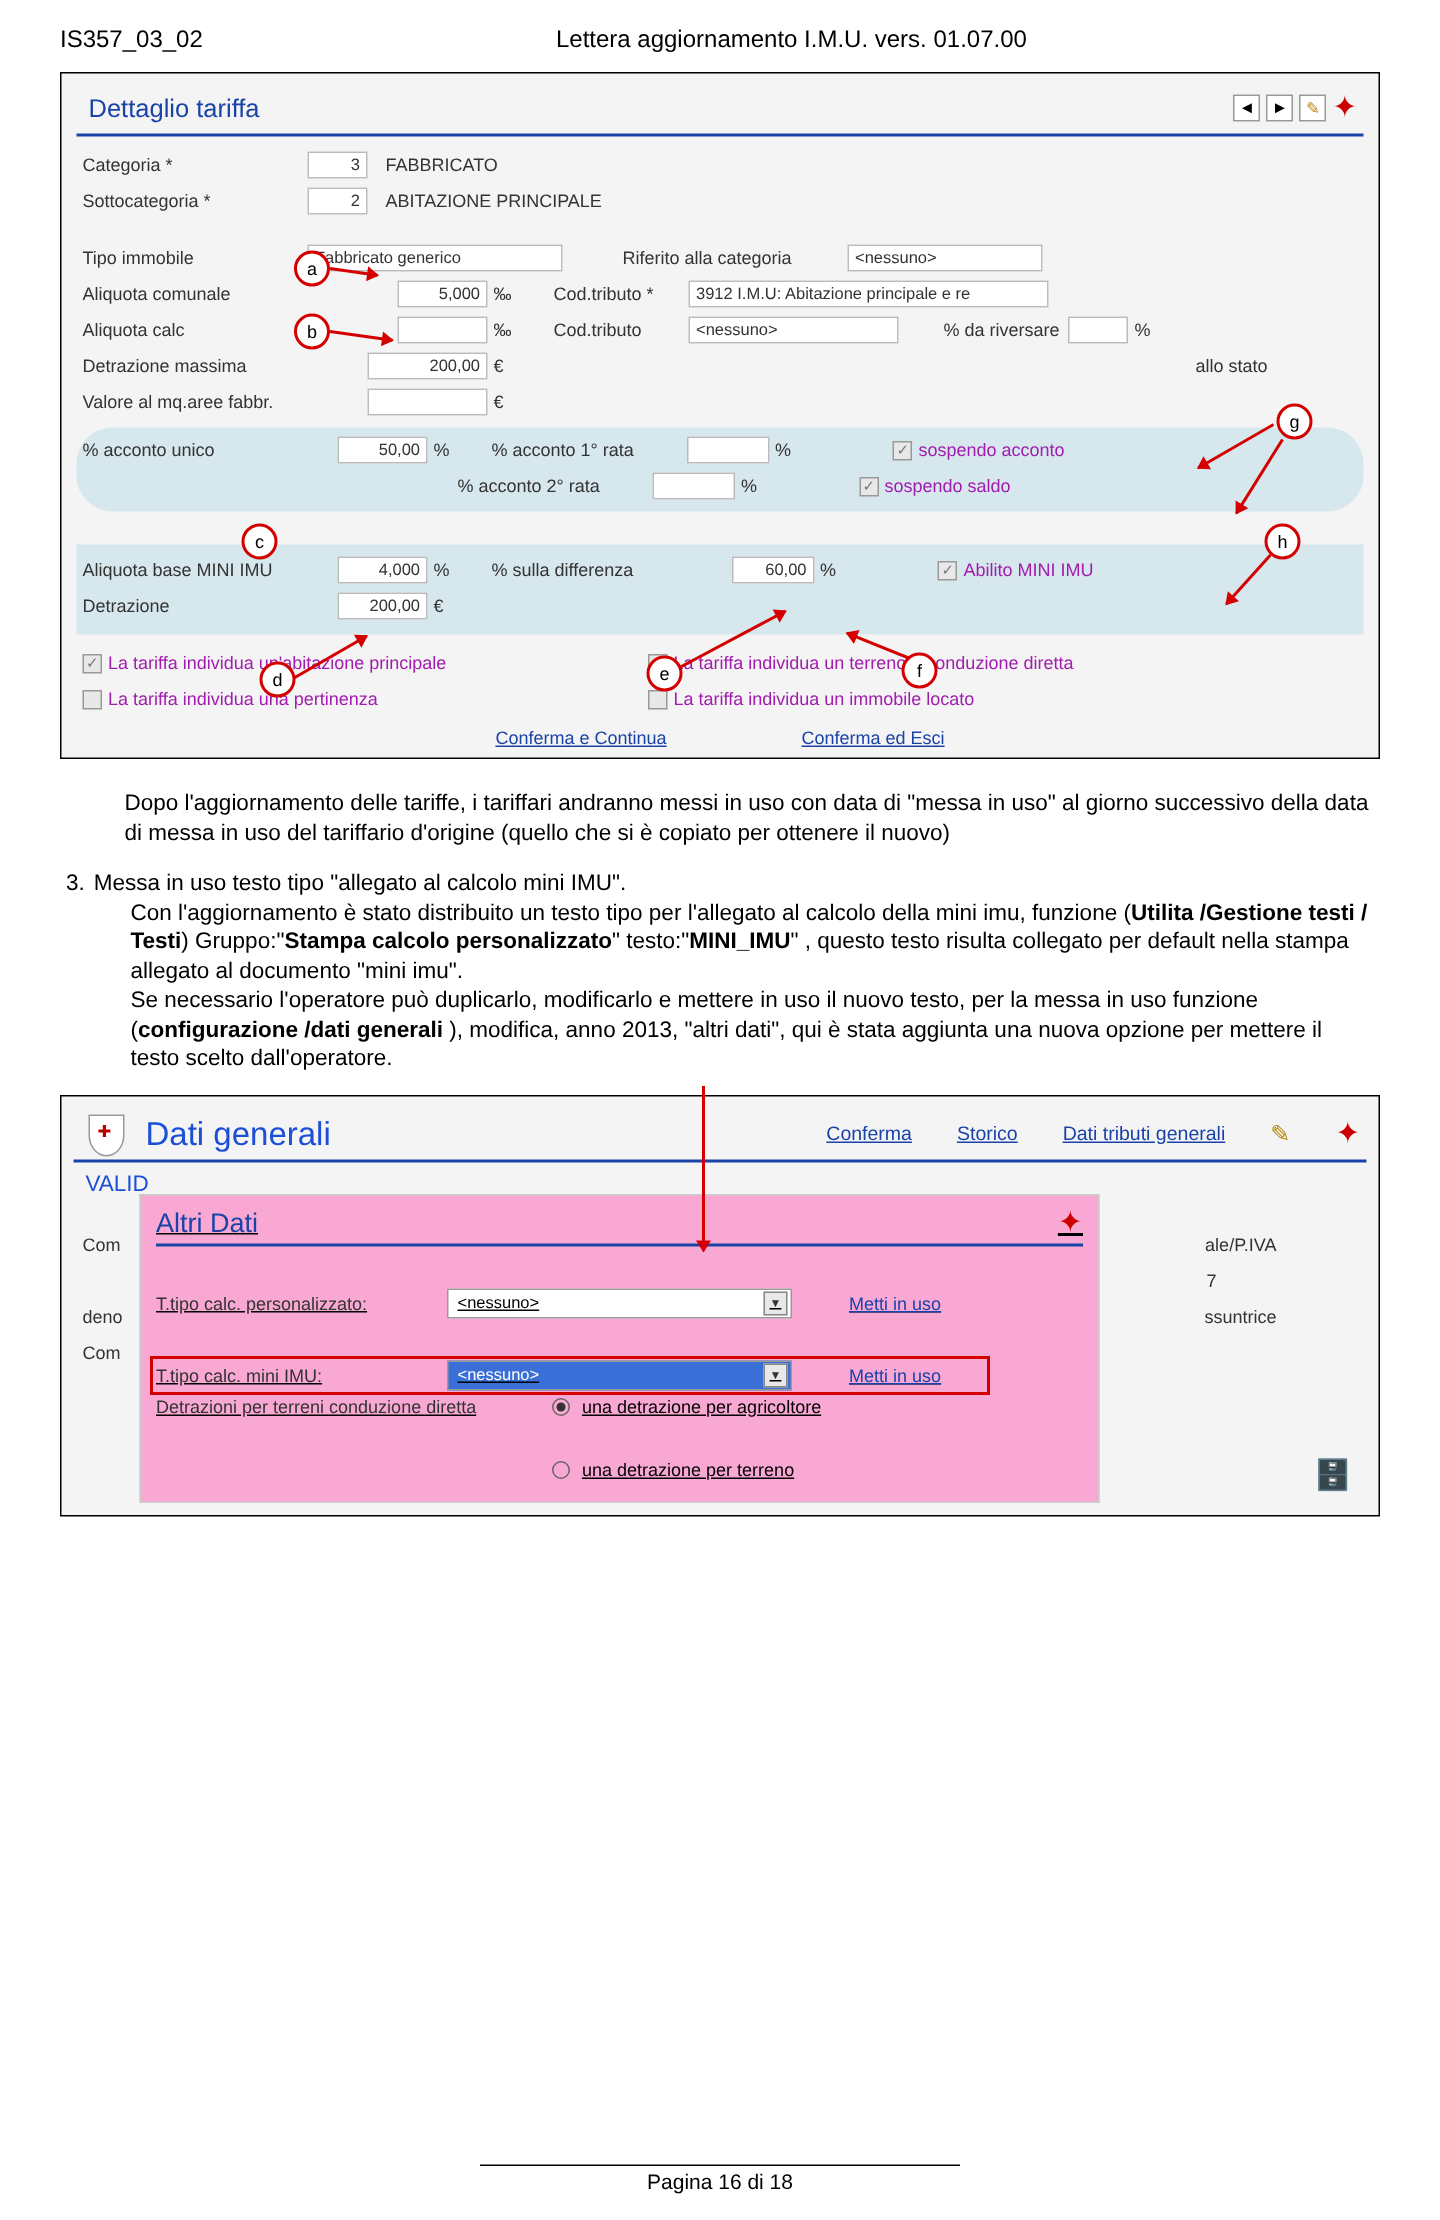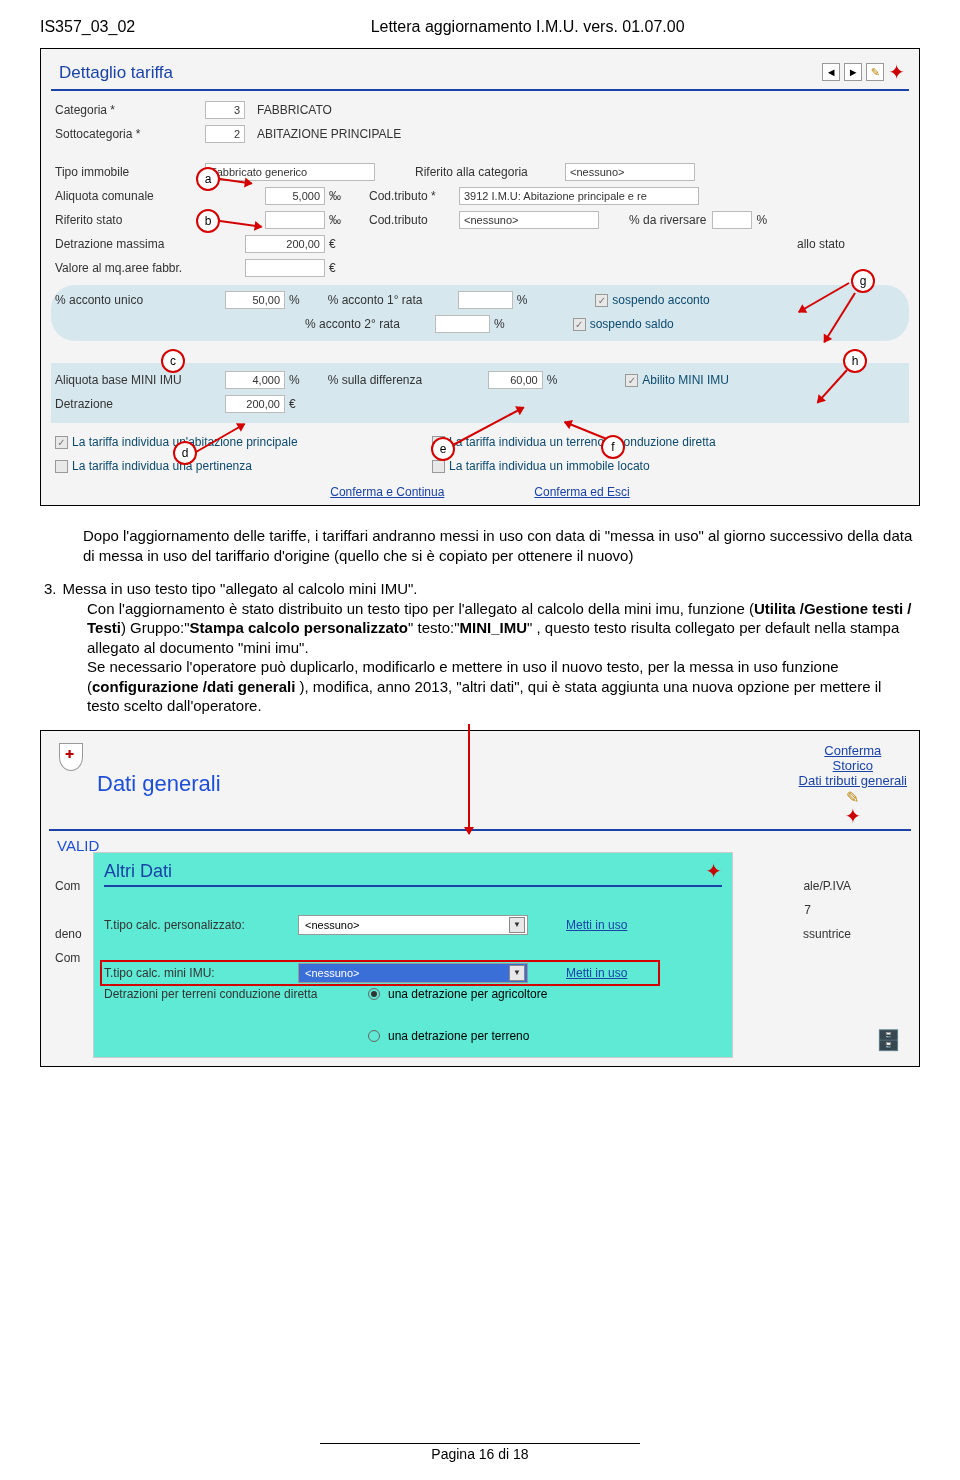--- a/index.html
+++ b/index.html
@@ -22,21 +22,21 @@
   .form-row { display: flex; align-items: center; min-height: 22px; margin-bottom: 2px; }
   .lbl { width: 150px; flex-shrink: 0; }
   .lbl-s { width: 140px; flex-shrink: 0; }
   .val-box { background: #fff; border: 1px solid #bbb; padding: 1px 4px; height: 18px; min-width: 50px; display: inline-flex; align-items: center; justify-content: flex-end; font-size: 11px; }
   .val-box.wide { min-width: 200px; justify-content: flex-start; }
   .val-box.med { min-width: 90px; justify-content: flex-start; }
   .val-text { padding-left: 4px; }
   .unit { margin: 0 8px 0 4px; }
   .blueband { background: #d6e7ee; padding: 4px 4px; margin: 6px -4px; border-radius: 24px; }
   .chk-disabled { display: inline-block; width: 13px; height: 13px; border: 1px solid #999; background: #e8e8e8; vertical-align: middle; margin-right: 4px; text-align: center; line-height: 11px; font-size: 10px; color: #777; }
-  .txt-disabled { color: #0c4a6e; }
+  .txt-disabled { color: #a21caf; }
   .greenblock { background: #d6e7ee; padding: 6px 4px; margin: 6px -4px; }
   .btm-links { display: flex; gap: 90px; justify-content: center; padding: 6px 0 2px 0; align-items: flex-end; }
   .link-u { color: #1a43a8; text-decoration: underline; cursor: pointer; }
 
   
   .callout { position: absolute; width: 24px; height: 24px; border: 2px solid #d40000; border-radius: 50%; background: #fff; display: flex; align-items: center; justify-content: center; font-size: 12px; color: #000; z-index: 10; }
   
   .arrow { position: absolute; height: 2px; background: #d40000; transform-origin: left center; z-index: 9; }
   .arrow::after { content: ""; position: absolute; right: -1px; top: -4px; border-left: 8px solid #d40000; border-top: 5px solid transparent; border-bottom: 5px solid transparent; }
   .vtarrow { position: absolute; width: 2px; background: #d40000; transform-origin: top center; z-index: 9; }
@@ -46,24 +46,24 @@
   .body-text { font-size: 15px; line-height: 1.3; margin: 0 4px 14px 4px; }
   .body-text .num { float: left; margin-right: 6px; font-size: 15px; }
   .body-text .btitle { font-size: 15px; }
   .indent { margin-left: 43px; }
 
   
   .dg-title { color: #1d4ed8; font-size: 22px; margin-left: 44px; }
   .shield { display: inline-block; width: 24px; height: 28px; background: linear-gradient(180deg,#fff,#fff); border: 1px solid #999; border-radius: 0 0 50% 50%; vertical-align: middle; margin-right: 6px; position: absolute; left: 10px; top: 6px; }
   .shield::after { content: "✚"; position: absolute; left: 5px; top: 4px; color: #b00; font-size: 11px; }
   .dg-top { position: relative; padding: 6px 4px 4px 4px; border-bottom: 2px solid #1a43a8; display: flex; justify-content: space-between; align-items: center; }
-  .dg-links { display: flex; font-size: 13px; align-items: center; flex-direction: column; }
+  .dg-links { display: flex; gap: 30px; font-size: 13px; align-items: center; }
   .dg-pen { color: #b8860b; font-size: 16px; }
   .valid-label { color: #1d4ed8; font-size: 15px; margin: 6px 0 0 8px; }
-  .inner-panel { position: relative; background: #5eead4; margin: -2px 0 0 44px; border: 1px solid #ccc; padding: 8px 10px 10px 10px; width: 640px; }
+  .inner-panel { position: relative; background: #f9a8d4; margin: -2px 0 0 44px; border: 1px solid #ccc; padding: 8px 10px 10px 10px; width: 640px; text-decoration: underline; }
   .inner-titlebar { border-bottom: 2px solid #1a43a8; display: flex; justify-content: space-between; align-items: center; margin-bottom: 8px; padding-bottom: 3px; }
   .inner-title { color: #1a43a8; font-size: 18px; }
   .field-row { display: flex; align-items: center; margin-bottom: 4px; gap: 4px; margin-top: 28px; }
   .ip-label { width: 190px; font-size: 12px; color: #333; }
   .dropdown { position: relative; width: 230px; height: 20px; border: 1px solid #999; background: #fff; display: flex; align-items: center; justify-content: space-between; padding: 0 2px 0 6px; font-size: 11px; }
   .dropdown.sel { background: #3a6fd8; color: #fff; }
   .dd-arrow { width: 16px; height: 16px; background: #e8e8e8; border: 1px solid #888; color: #333; display: flex; align-items: center; justify-content: center; font-size: 8px; }
   .dropdown.sel .dd-arrow { color: #333; }
   .radio { display: inline-block; width: 12px; height: 12px; border: 1px solid #666; border-radius: 50%; vertical-align: middle; margin-right: 4px; position: relative; }
   .radio.on::after { content: ""; position: absolute; width: 6px; height: 6px; background: #333; border-radius: 50%; top: 2px; left: 2px; }
@@ -121,21 +121,21 @@
       <div class="form-row">
         <span class="lbl">Aliquota comunale</span>
         <span style="width:60px"></span>
         <span class="val-box" style="min-width:60px">5,000</span>
         <span class="unit">‰</span>
         <span style="width:20px"></span>
         <span class="lbl-s" style="width:90px">Cod.tributo  *</span>
         <span class="val-box wide" style="min-width:240px">3912 I.M.U: Abitazione principale e re</span>
       </div>
       <div class="form-row">
-        <span class="lbl">Riferito stato</span>
+        <span class="lbl">Aliquota calc</span>
         <span style="width:60px"></span>
         <span class="val-box" style="min-width:60px"></span>
         <span class="unit">‰</span>
         <span style="width:20px"></span>
         <span class="lbl-s" style="width:90px">Cod.tributo</span>
         <span class="val-box med" style="min-width:140px">&lt;nessuno&gt;</span>
         <span style="width:30px"></span>
         <span>% da riversare</span>
         <span style="width:6px"></span>
         <span class="val-box" style="min-width:40px"></span>

